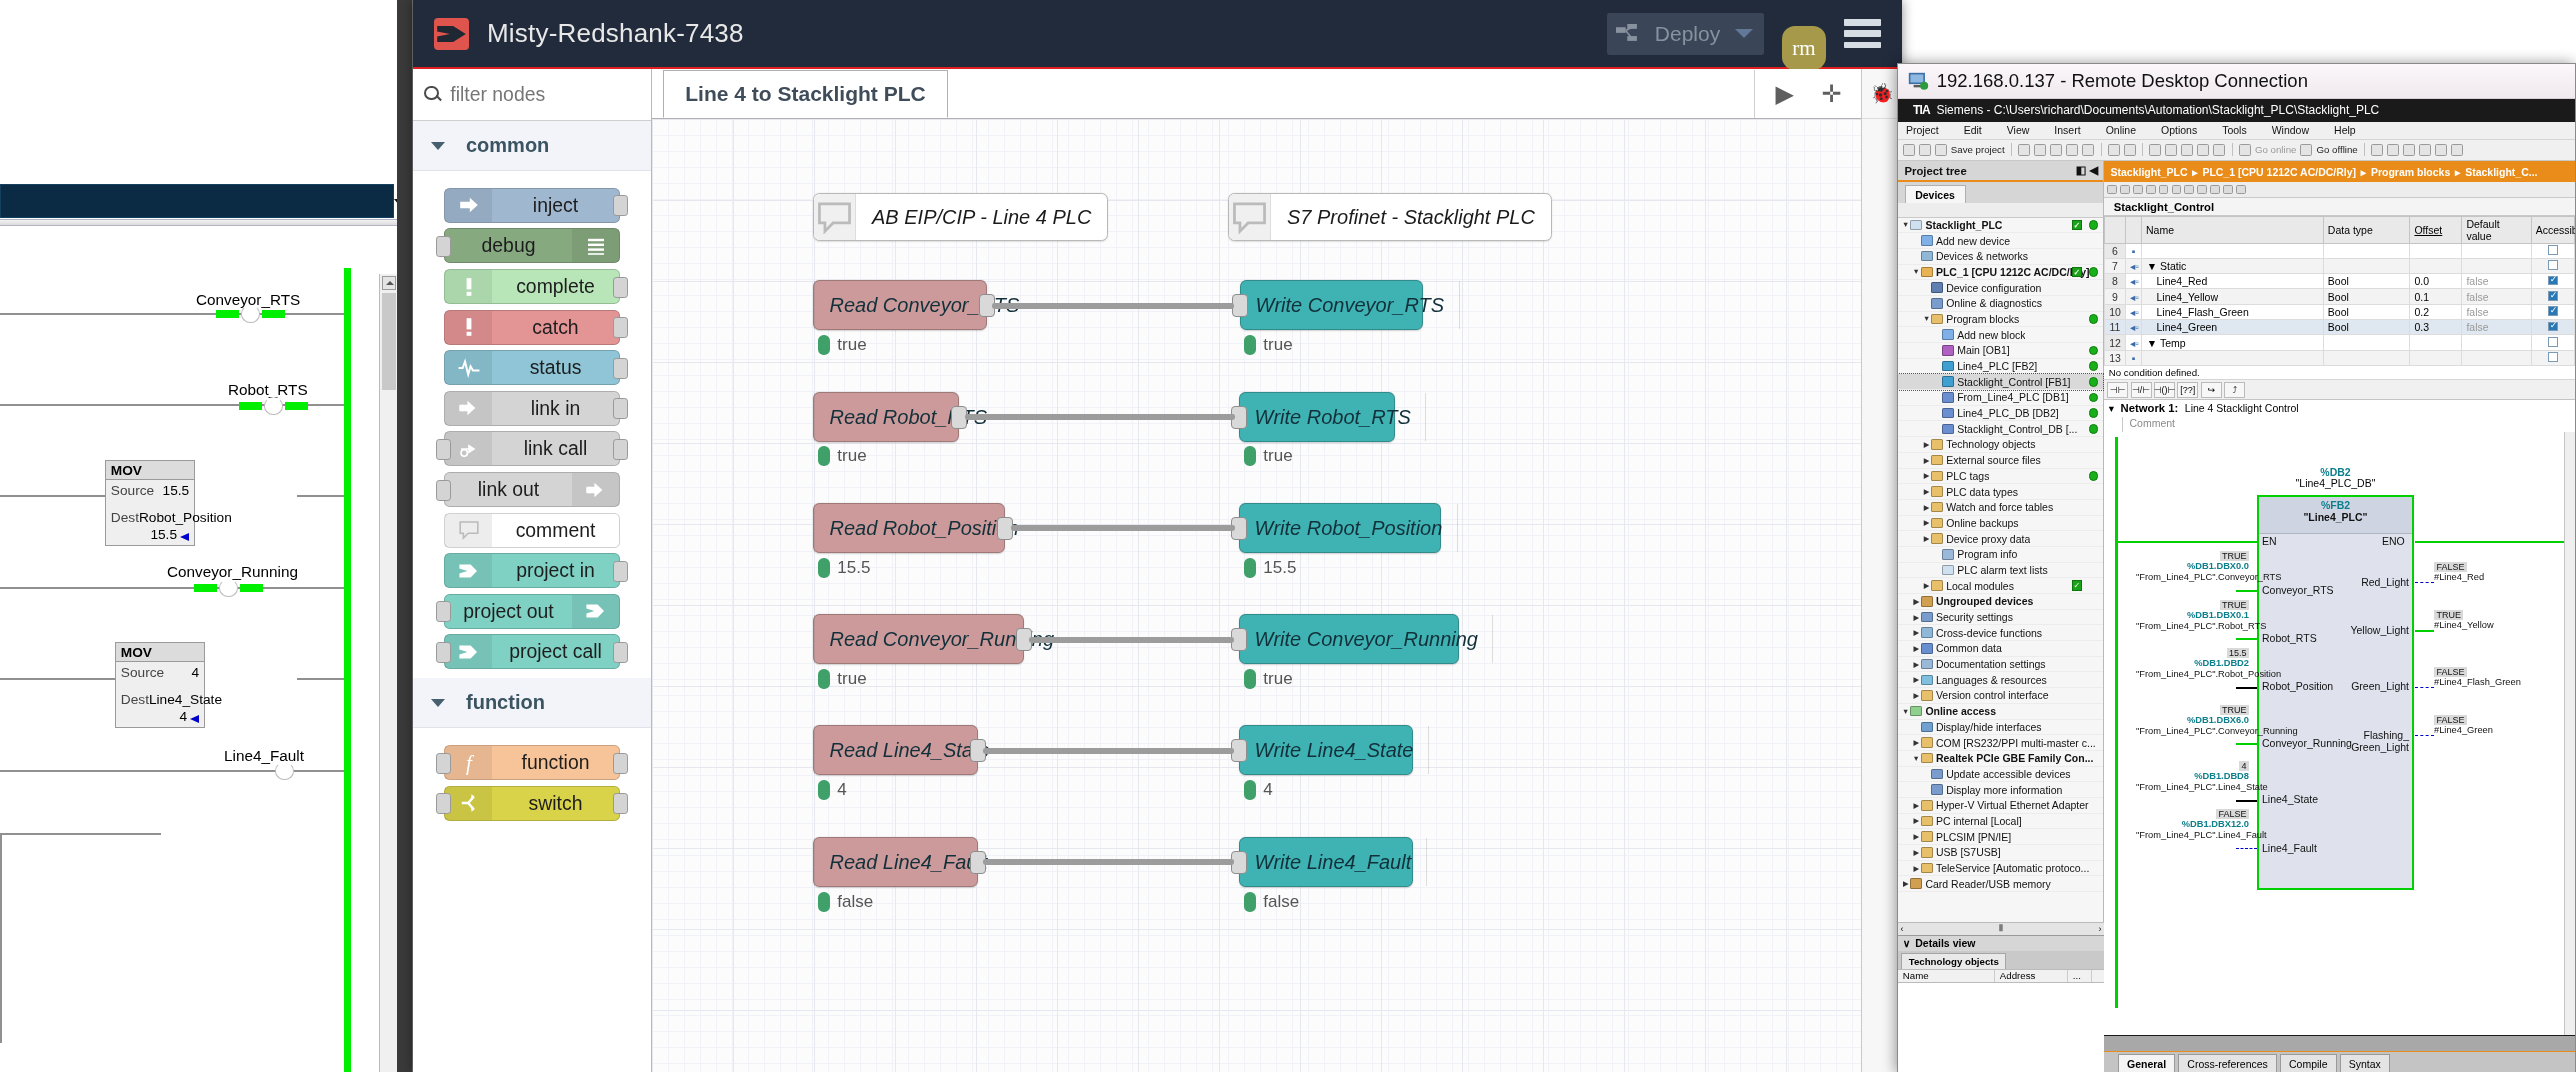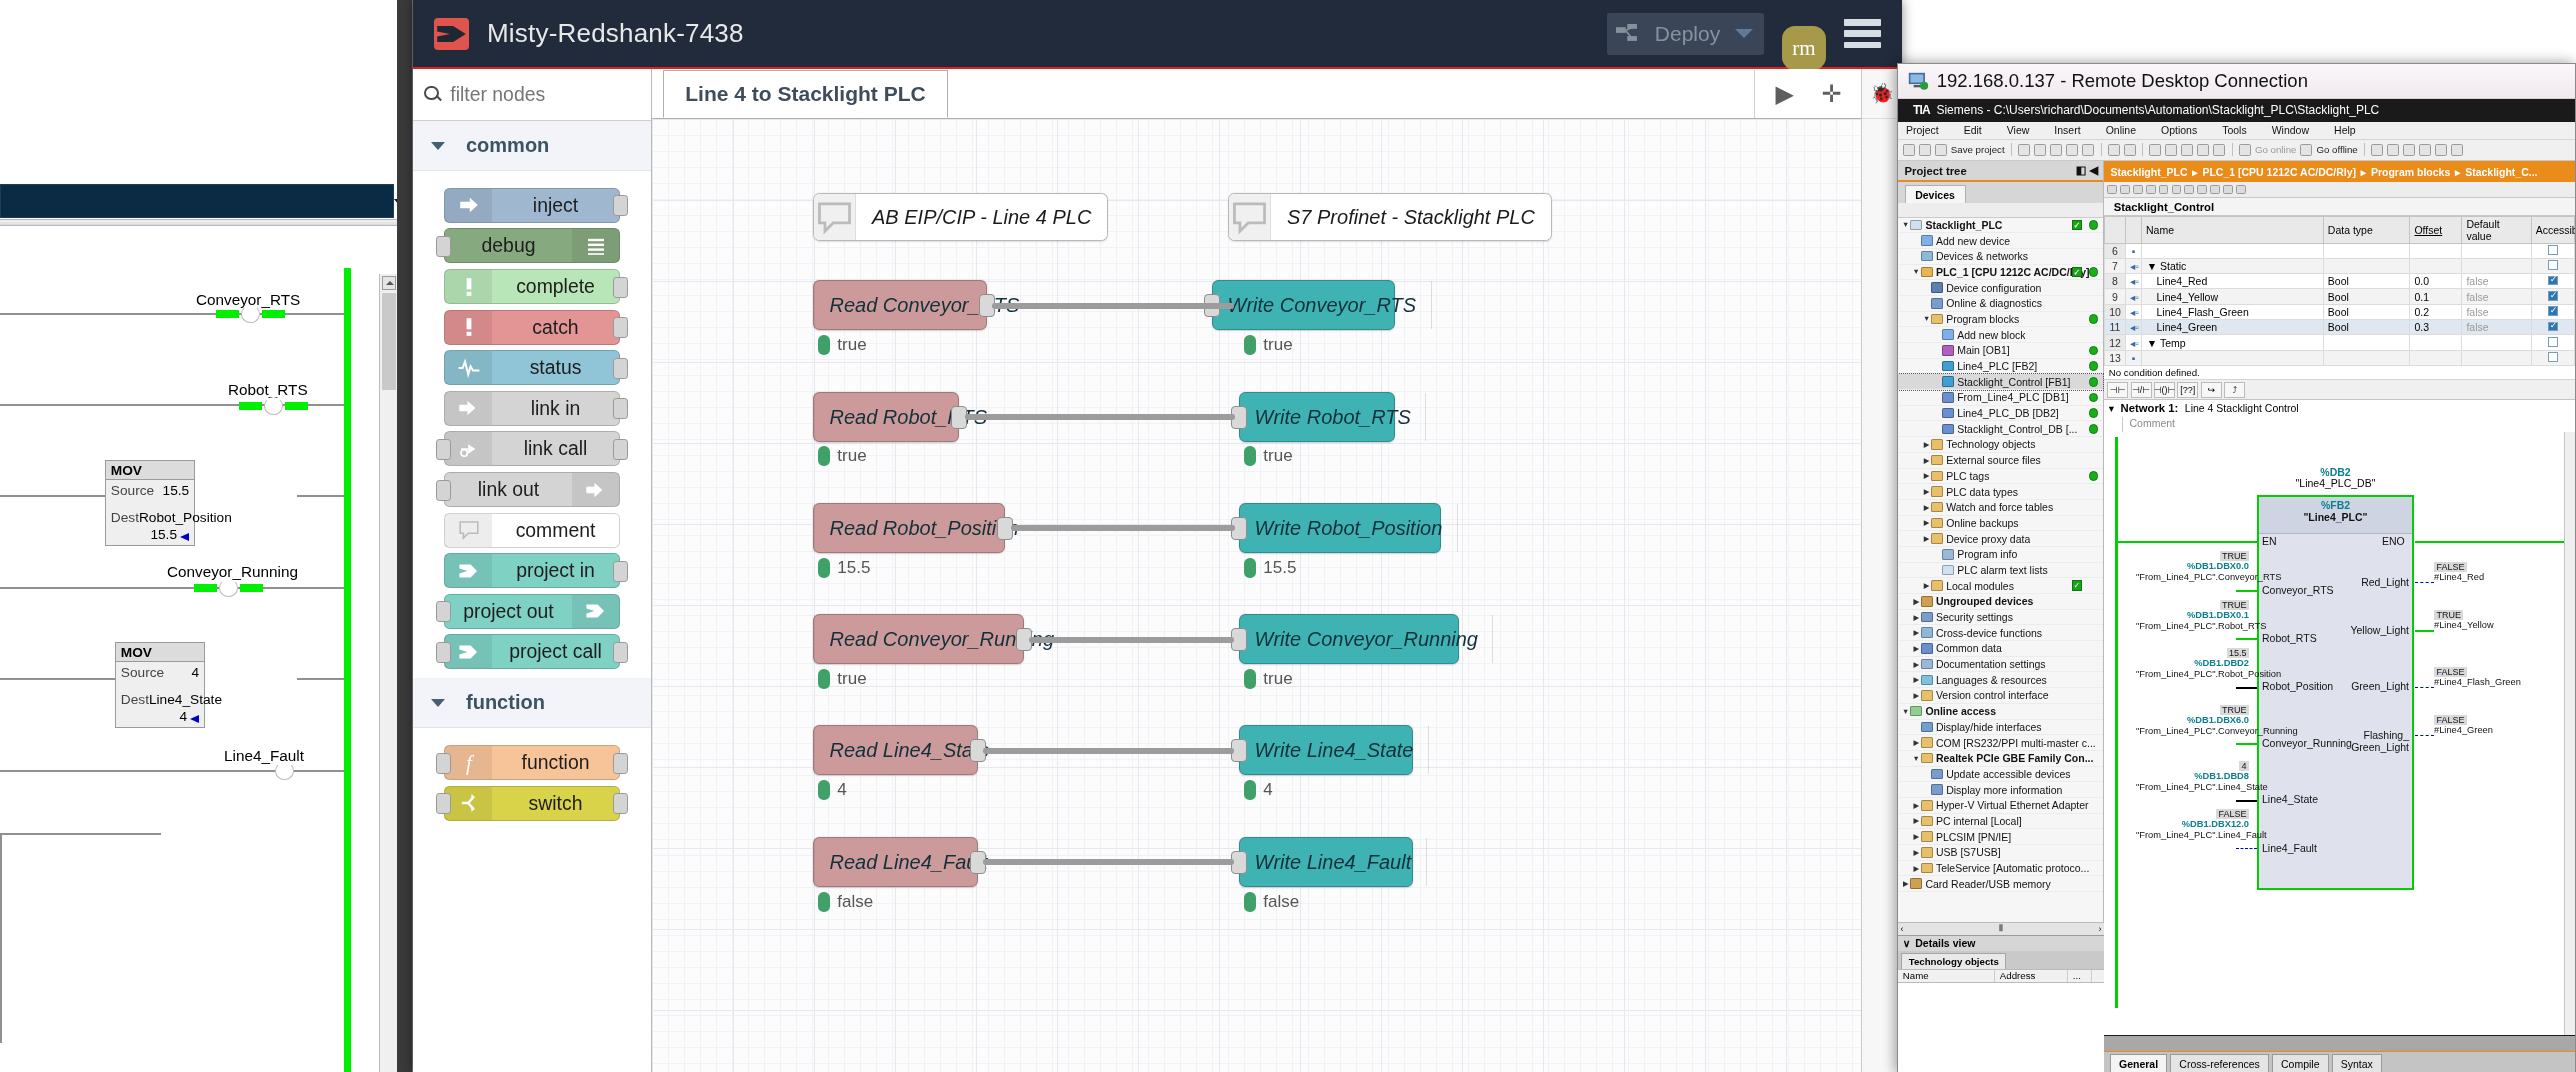--- a/index.html
+++ b/index.html
@@ -241,21 +241,21 @@
   .dbref .addr { color:#0b7f8c; font-weight:bold; }
   .outref { position:absolute; font-size:9.3px; line-height:10.5px; color:#111; }
   .outref .v { background:#d9d9d9; padding:0 2.4px; font-size:9px; display:inline-block; }
   .wireg { position:absolute; height:1.6px; background:#00d000; }
   .wireb { position:absolute; height:1.6px; background:#000; }
   .wired { position:absolute; height:0; border-top:1.6px dashed #0000cc; }
   .above { position:absolute; text-align:center; font-size:10.5px; line-height:11.3px; }
   .above .a { color:#0b7f8c; font-weight:bold; }
   .bbar { height:16px; background:#a8a8a8; border-top:1.6px solid #1a1a1a; }
   .btabs { height:21px; background:#c4c4c4; border-top:1.6px solid #e98c1a; display:flex;
-     align-items:flex-end; padding-left:6px; }
+     align-items:flex-end; padding-left:14px; }
   .btabs .t { background:#e4e4e4; border:0.8px solid #9a9a9a; border-bottom:0; height:18px;
      padding:0 8px; font-size:10.5px; display:flex; align-items:center; margin-right:3.2px; }
   .btabs .t.on { background:#f4f4f4; font-weight:bold; }
   .vscroll { position:absolute; right:0; top:0; width:11.3px; bottom:0; background:#efefef;
      border-left:0.8px solid #c5c5c5; }
 </style>
 </head>
 <body>
 
 <div id="root">
@@ -576,21 +576,21 @@
                     <rect x="12" y="5" width="4" height="20"></rect>
                     <rect x="19" y="5" width="4" height="20"></rect>
                     <rect x="3" y="5" width="8" height="3"></rect>
                     <rect x="17" y="22" width="8" height="3"></rect>
                   </g>
                 </svg>
               </span>
               <span class="tx">Read Conveyor_RTS</span>
               <span class="port out"></span>
             </div>
-            <div class="fnode write" style="left: 560px; top: 161px; width: 183px;">
+            <div class="fnode write" style="left: 588px; top: 161px; width: 183px;">
               <span class="ib r">
                 <svg viewBox="0 0 30 30">
                   <g fill="#fff">
                     <rect x="5" y="5" width="4" height="20"></rect>
                     <rect x="12" y="5" width="4" height="20"></rect>
                     <rect x="19" y="5" width="4" height="20"></rect>
                     <rect x="3" y="5" width="8" height="3"></rect>
                     <rect x="17" y="22" width="8" height="3"></rect>
                   </g>
                 </svg>

